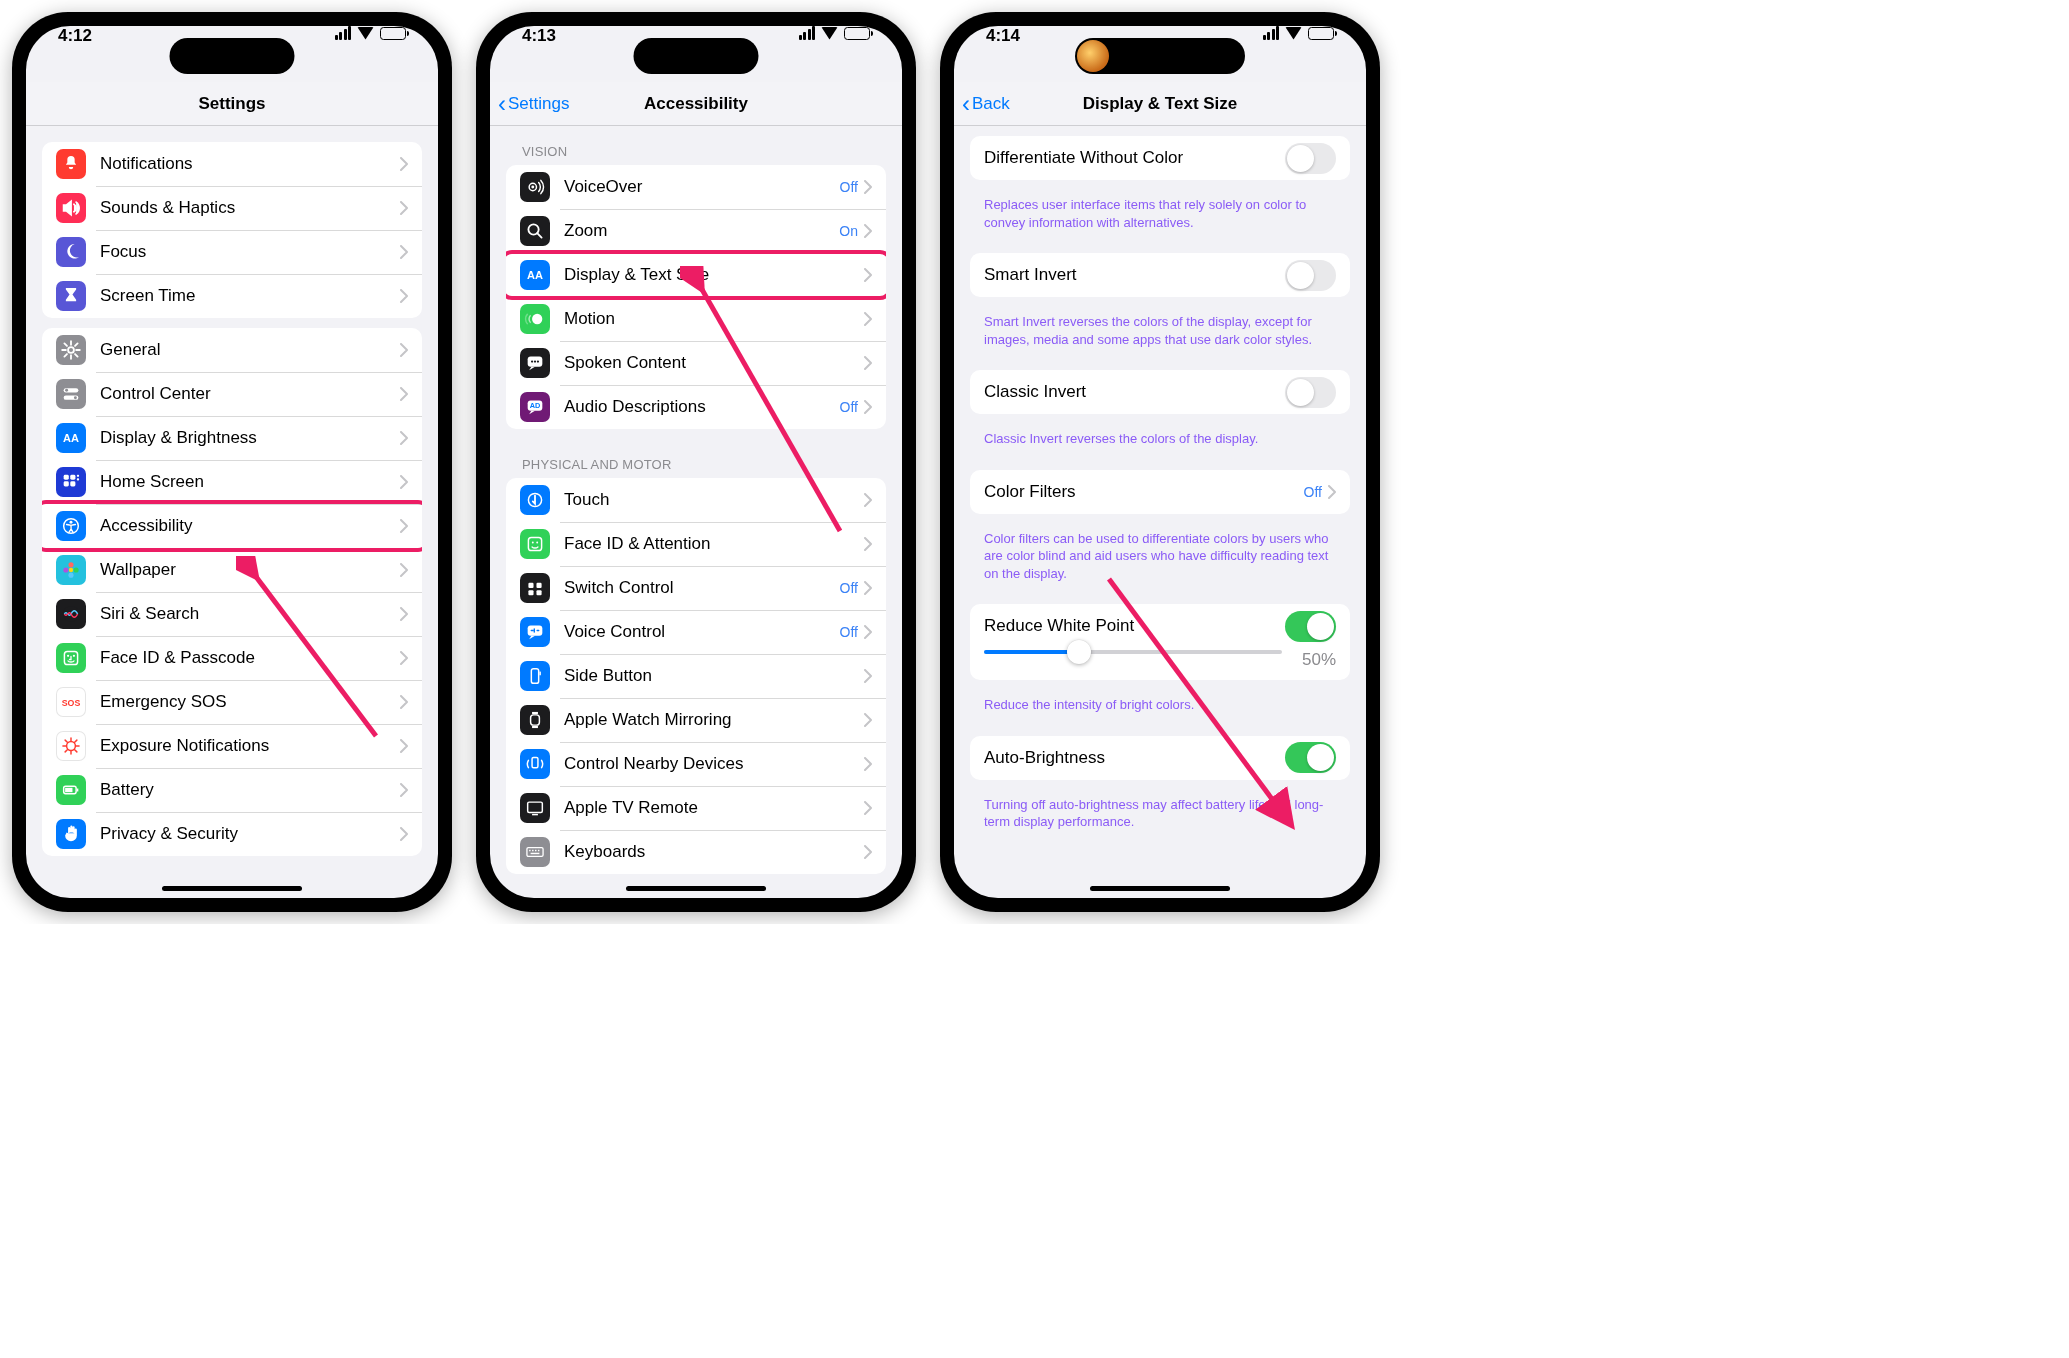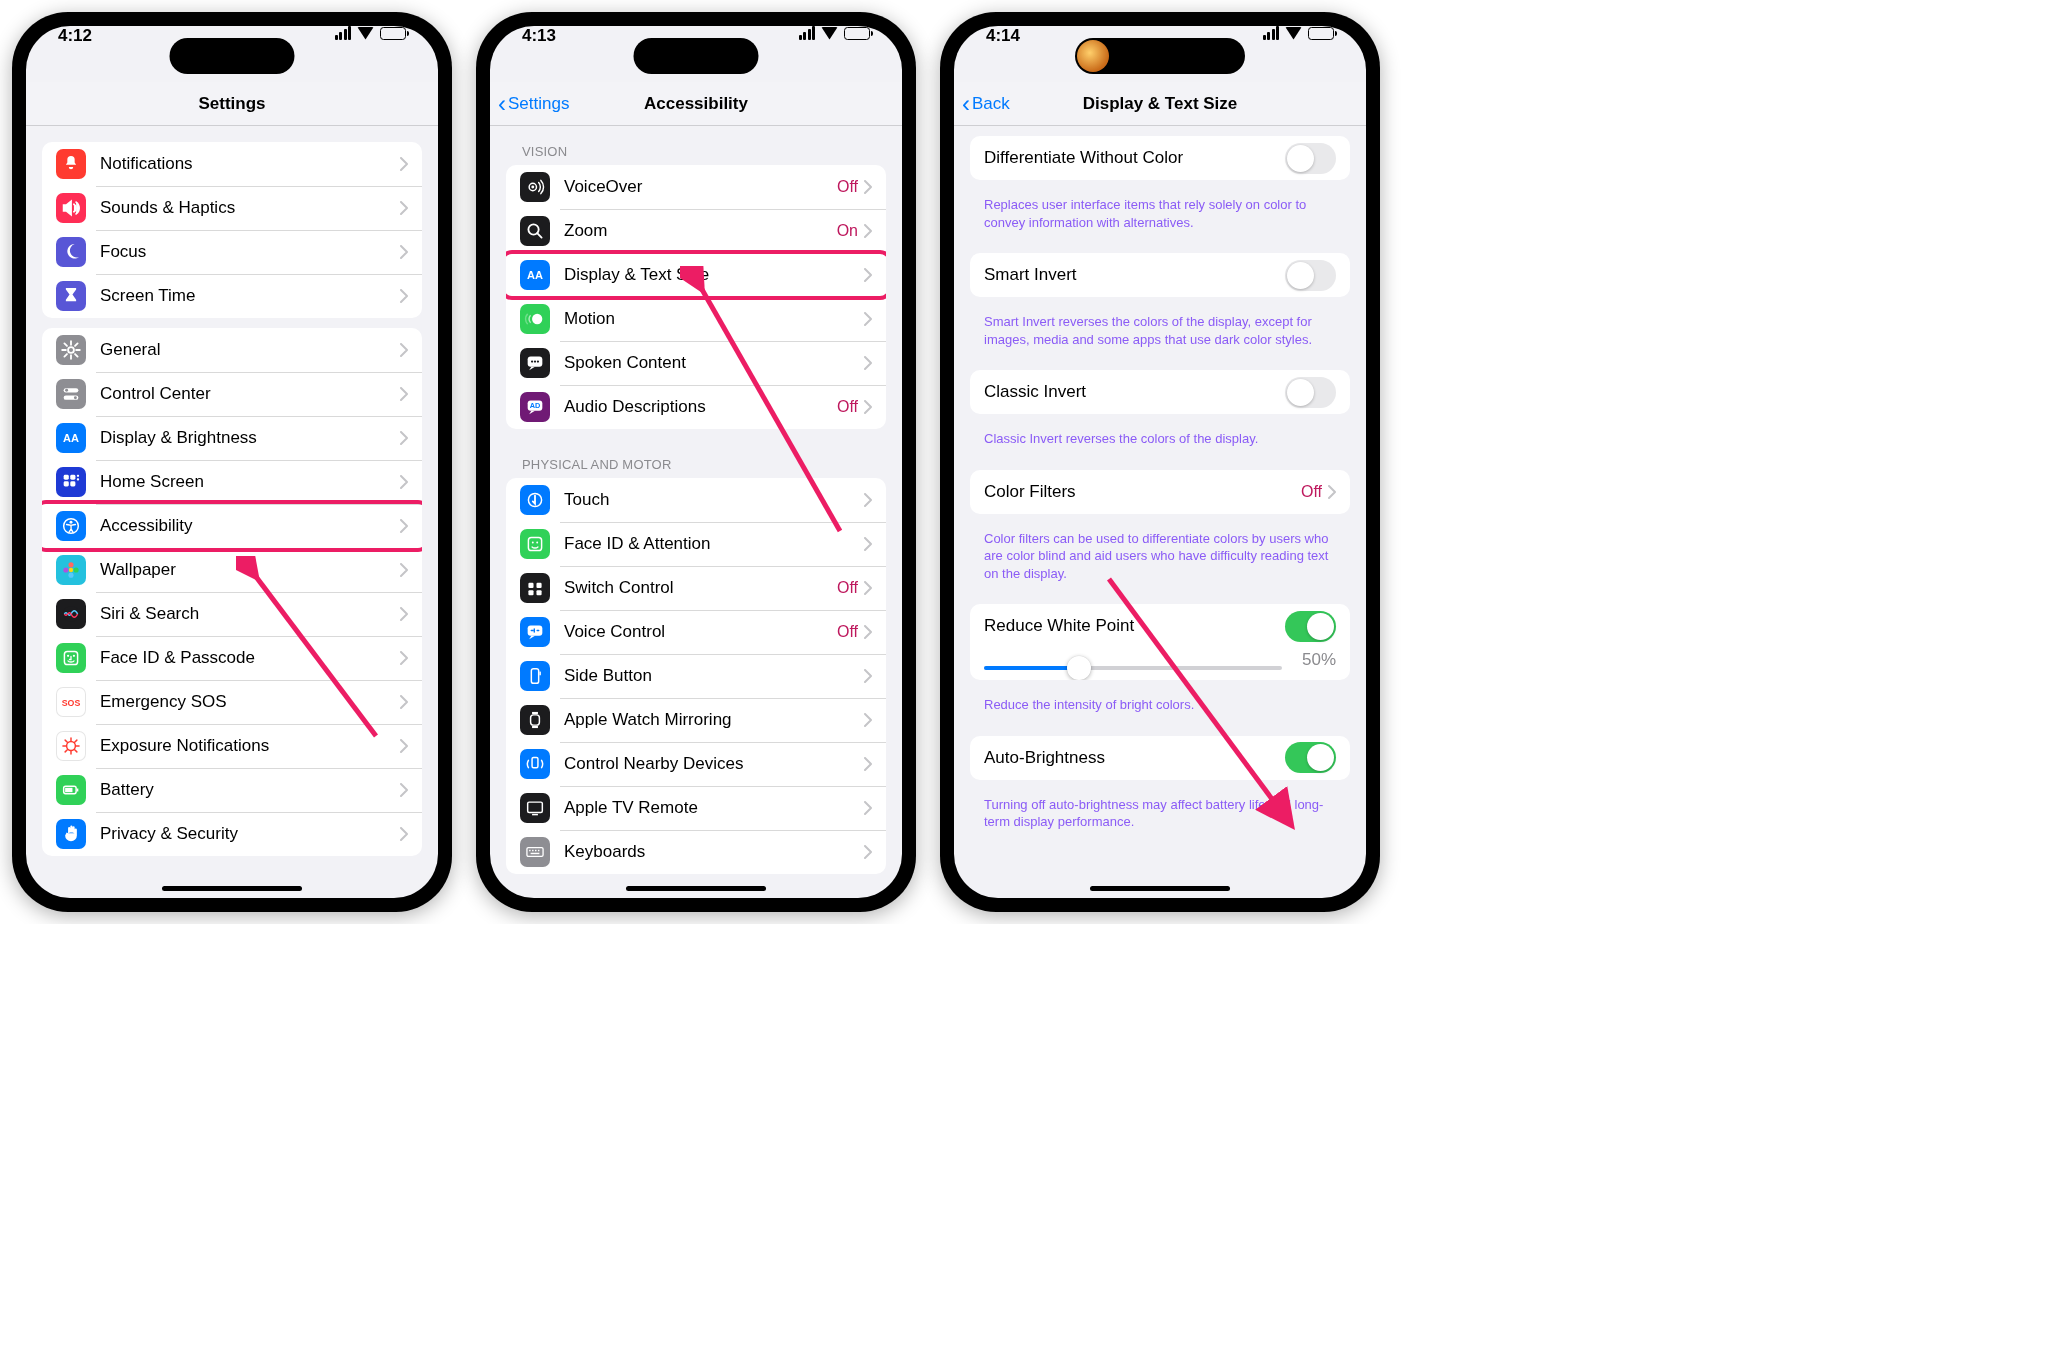--- a/index.html
+++ b/index.html
@@ -97,41 +97,41 @@
   .row + .row::before {
     content:''; position:absolute; left:54px; right:0; top:0;
     border-top:0.5px solid rgba(0,0,0,0.15);
   }
   .icon {
     width:30px; height:30px; border-radius:7px; margin-right:14px;
     display:flex; align-items:center; justify-content:center; flex-shrink:0;
     color:#fff; font-size:15px; font-weight:600;
   }
   .label { flex:1; font-size:17px; color:#000; }
-  .value { font-size:16px; color:#be185d; margin-right:6px; }
+  .value { font-size:14px; color:#3b82f6; margin-right:6px; }
   .chevron { color:#c5c5c8; }
   .chevron svg { display:block; }
 
   .footer-text {
     font-size:13px; color:#8b5cf6; padding: 6px 30px 10px; line-height:1.35;
   }
 
   .toggle {
     width:51px; height:31px; border-radius:16px; background:#e9e9eb;
     position:relative; flex-shrink:0;
   }
   .toggle .knob {
     width:27px; height:27px; background:#fff; border-radius:50%;
     position:absolute; top:2px; left:2px; box-shadow:0 1px 3px rgba(0,0,0,0.25);
   }
   .toggle.on { background:#34c759; }
   .toggle.on .knob { left:auto; right:2px; }
 
   .slider {
-    padding: 2px 14px 10px; display:flex; align-items:flex-end; gap:10px;
+    padding: 2px 14px 10px; display:flex; align-items:flex-start; gap:10px;
   }
   .slider-track {
     flex:1; height:4px; background:#d1d1d5; border-radius:2px; position:relative;
   }
   .slider-fill {
     position:absolute; left:0; top:0; bottom:0; width:32%;
     background:#007aff; border-radius:2px;
   }
   .slider-thumb {
     position:absolute; left:32%; top:50%; transform:translate(-50%,-50%);

